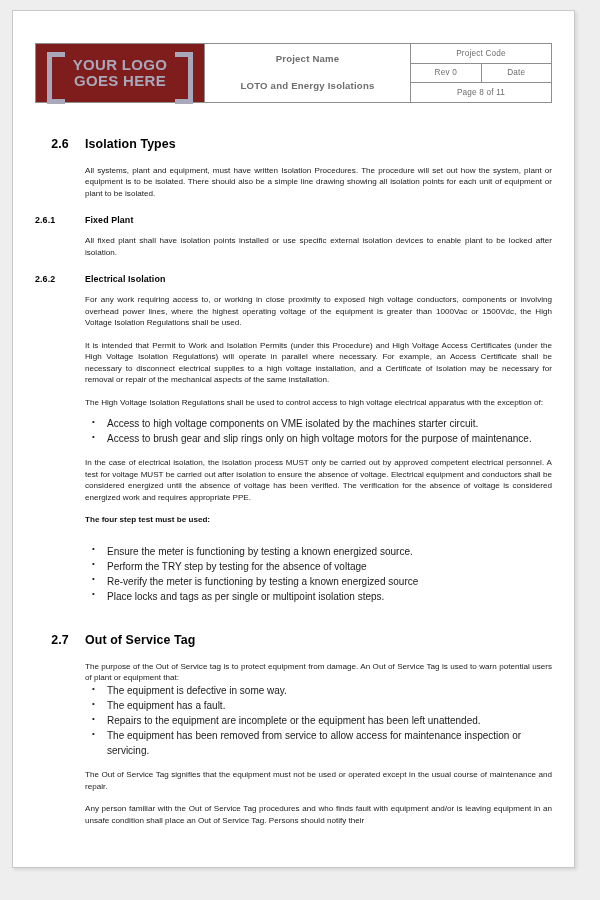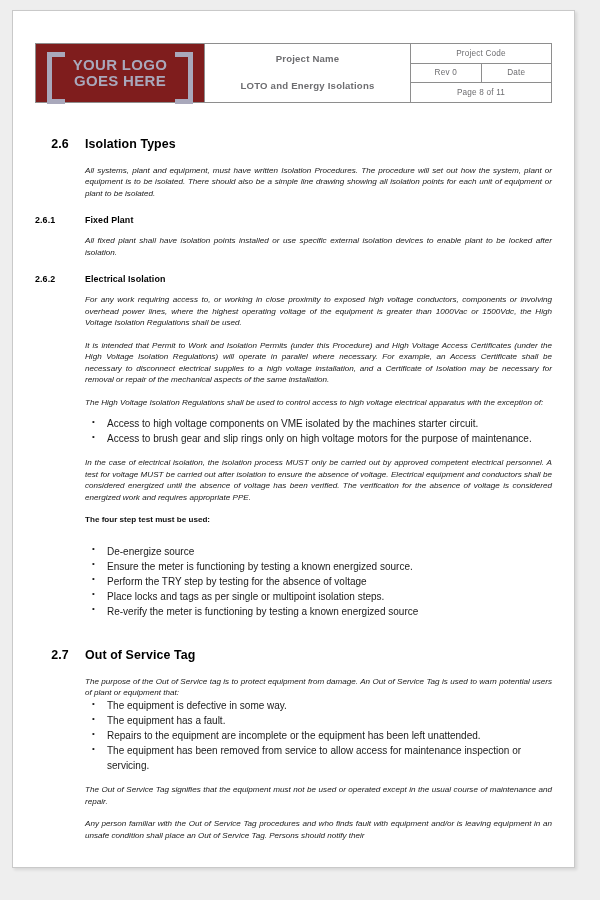--- a/index.html
+++ b/index.html
@@ -155,21 +155,20 @@
   .sec-h2 .num { width: 50px; flex: 0 0 50px; }
 
   .body-indent { padding-left: 50px; }
 
   p.para {
     margin: 0 0 11px 0;
     font-size: 8.1px;
     line-height: 1.42;
     color: #1a1a1a;
     text-align: justify;
-    font-style: italic;
   }
   p.para.tight { margin-bottom: 0; }
   p.lead-in {
     margin: 0 0 18px 0;
     font-size: 8.1px;
     line-height: 1.42;
     color: #111111;
     font-weight: 700;
   }
 
@@ -270,25 +269,24 @@
         <p class="para">It is intended that Permit to Work and Isolation Permits (under this Procedure) and High Voltage Access Certificates (under the High Voltage Isolation Regulations) will operate in parallel where necessary. For example, an Access Certificate shall be necessary to disconnect electrical supplies to a high voltage installation, and a Certificate of Isolation may be necessary for removal or repair of the mechanical aspects of the same installation.</p>
         <p class="para tight">The High Voltage Isolation Regulations shall be used to control access to high voltage electrical apparatus with the exception of:</p>
         <div class="gap-sm"></div>
         <ul class="bullets">
           <li>Access to high voltage components on VME isolated by the machines starter circuit.</li>
           <li>Access to brush gear and slip rings only on high voltage motors for the purpose of maintenance.</li>
         </ul>
         <p class="para">In the case of electrical isolation, the isolation process MUST only be carried out by approved competent electrical personnel. A test for voltage MUST be carried out after isolation to ensure the absence of voltage.  Electrical equipment and conductors shall be considered energized until the absence of voltage has been verified.   The verification for the absence of voltage is considered energized work and requires appropriate PPE.</p>
         <p class="lead-in">The four step test must be used:</p>
         <ul class="bullets">
-          <li>De-energize source</li>
           <li>Ensure the meter is functioning by testing a known energized source.</li>
           <li>Perform the TRY step by testing for the absence of voltage</li>
+          <li>Re-verify the meter is functioning by testing a known energized source</li>
           <li>Place locks and tags as per single or multipoint isolation steps.</li>
-          <li>Re-verify the meter is functioning by testing a known energized source</li>
         </ul>
       </div>
 
       <div class="sec-gap"></div>
 
       <div class="sec-h1">
         <span class="num">2.7</span>
         <span>Out of Service Tag</span>
       </div>
       <div class="body-indent">

